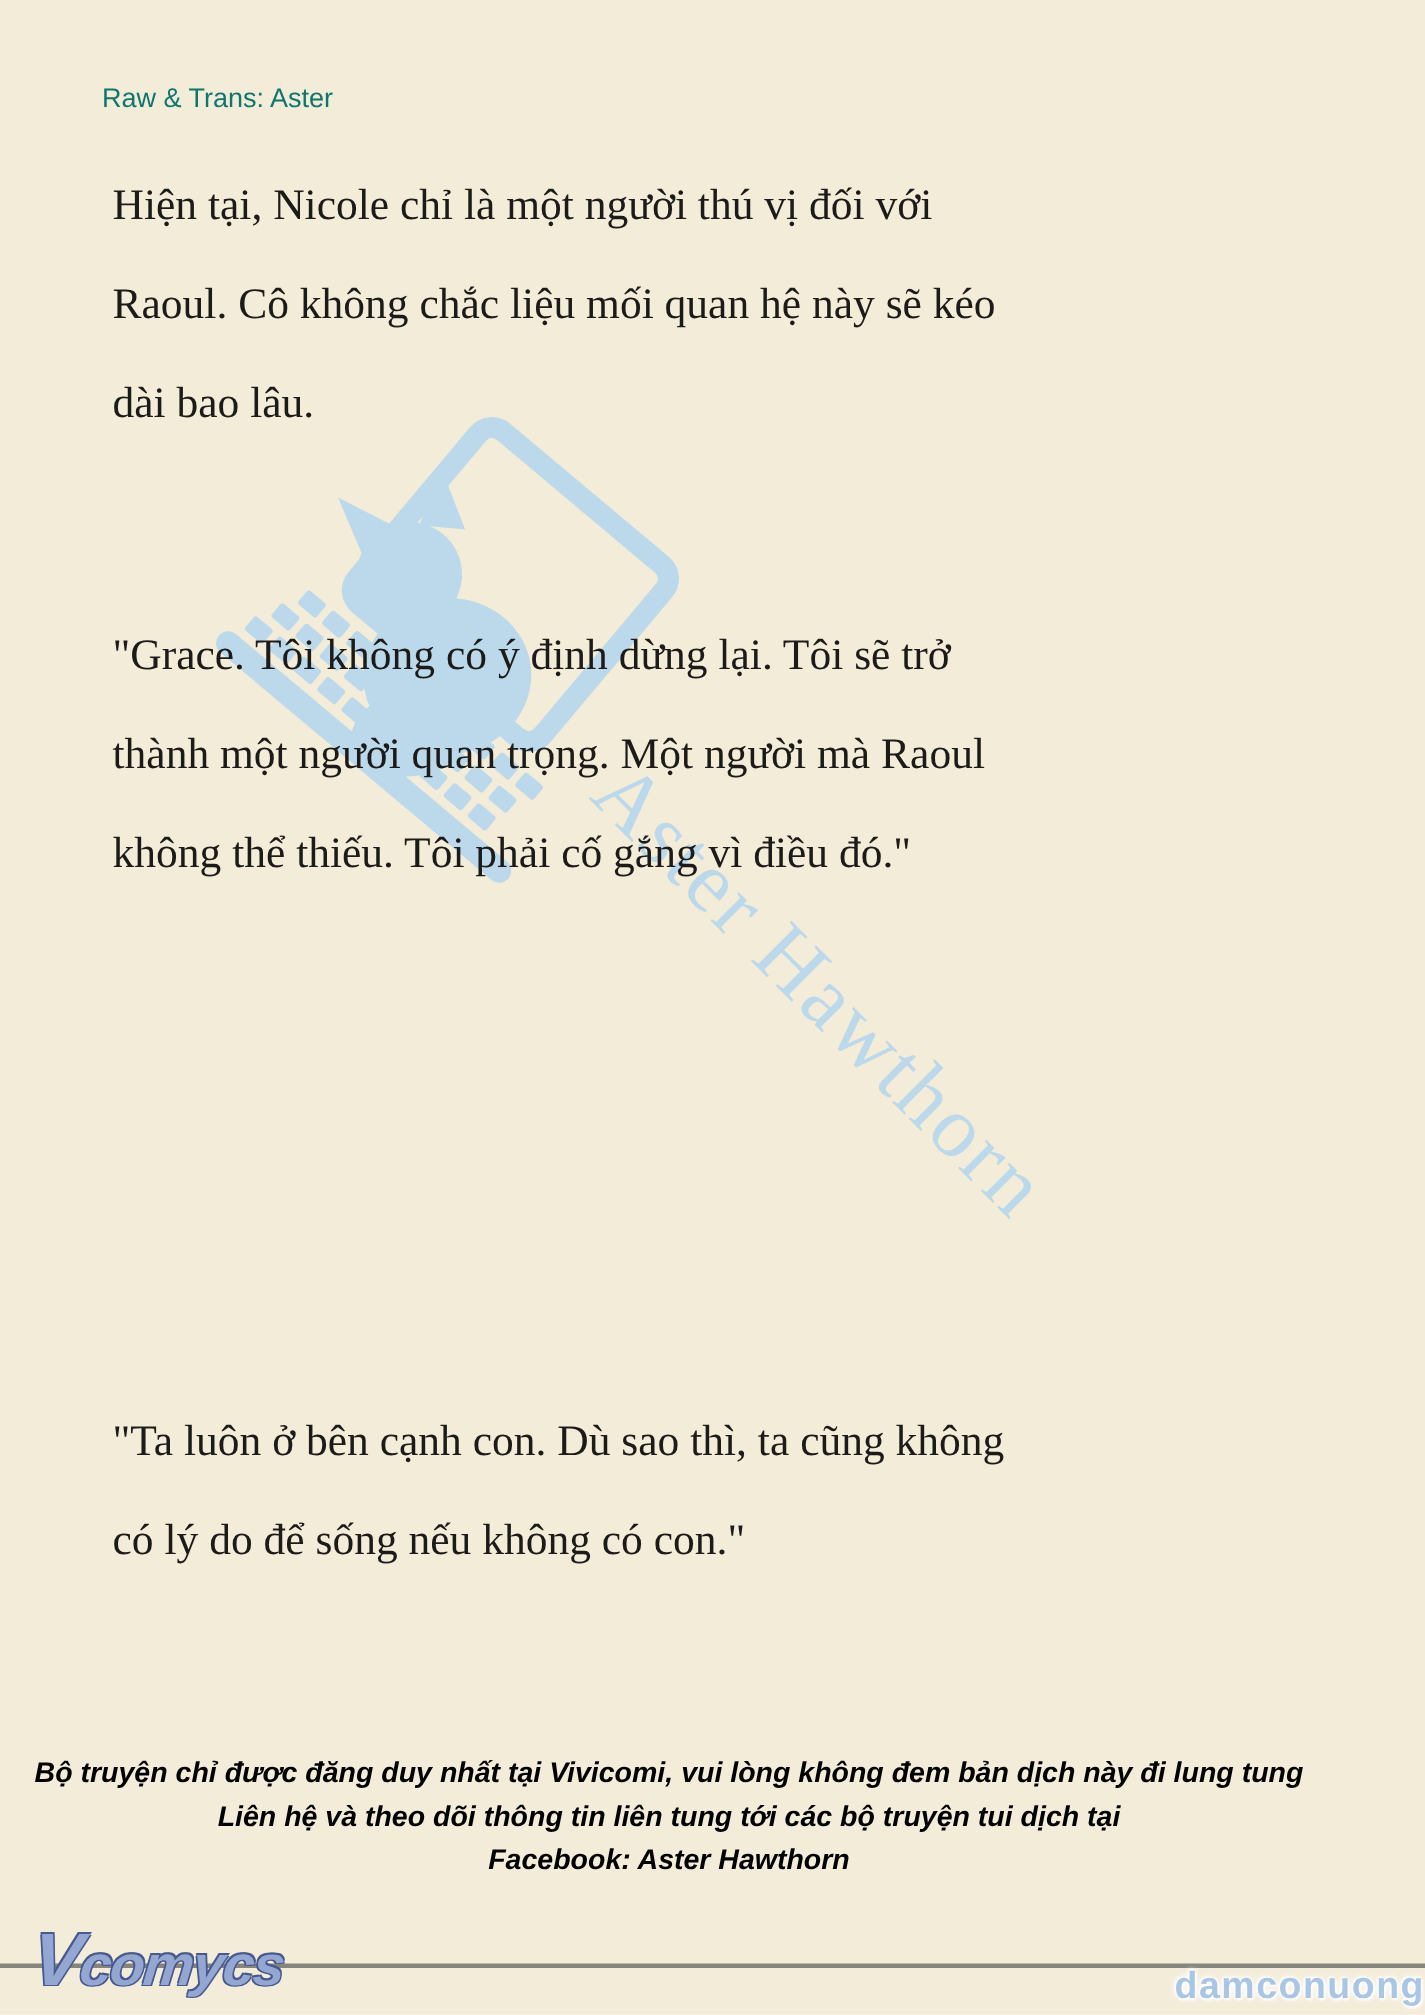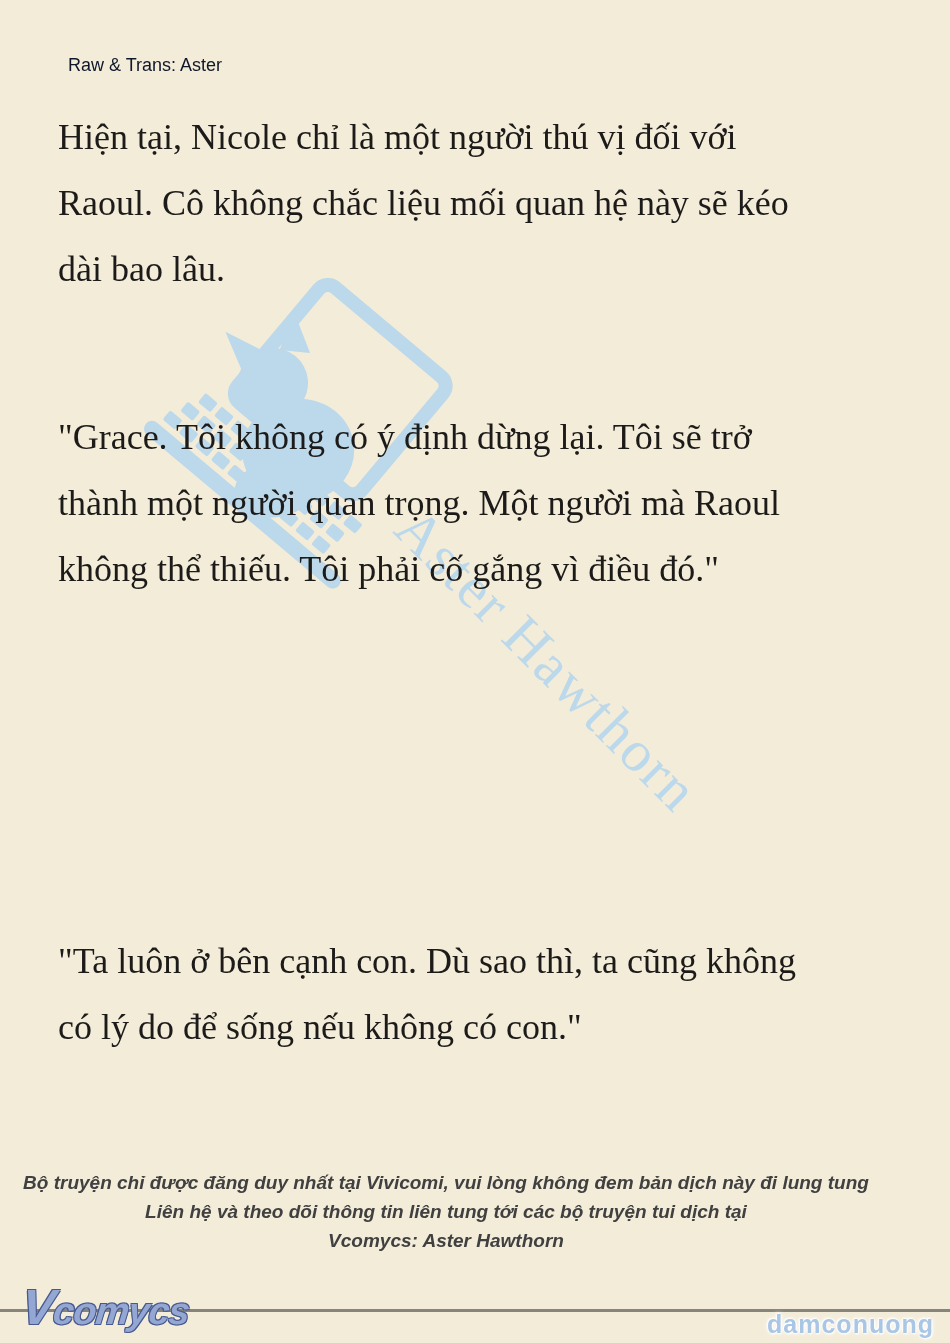--- a/index.html
+++ b/index.html
@@ -11,53 +11,53 @@
     overflow: hidden;
     font-family: "Liberation Serif", "DejaVu Serif", serif;
     color: #1c1b19;
   }
   .header-credit {
     position: absolute;
     left: 68px;
     top: 55px;
     font-family: "Liberation Sans", "DejaVu Sans", sans-serif;
     font-size: 18px;
-    color: #0f172a;
+    color: #0f766e;
     z-index: 3;
   }
   .watermark {
     position: absolute;
     left: 0; top: 0;
     z-index: 1;
   }
   .para {
     position: absolute;
-    left: 58px;
+    left: 75px;
     width: 835px;
-    font-size: 36px;
+    font-size: 29px;
     line-height: 66px;
     white-space: pre-line;
     z-index: 2;
   }
   .p1 { top: 104px; }
   .p2 { top: 404px; }
   .p3 { top: 698px; }
   .p4 { top: 928px; }
   .footer-note {
     position: absolute;
     left: 0;
     top: 1168px;
     width: 892px;
     text-align: center;
     font-family: "Liberation Sans", "DejaVu Sans", sans-serif;
     font-style: italic;
     font-weight: 700;
     font-size: 19px;
     line-height: 29px;
-    color: #404040;
+    color: #000000;
     z-index: 2;
   }
   .bottom-line {
     position: absolute;
     left: 0;
     top: 1309px;
     width: 950px;
     height: 3px;
     background: #85857c;
     z-index: 2;
@@ -72,21 +72,21 @@
     font-size: 38px;
     letter-spacing: -1px;
     color: #94a7d2;
     text-shadow: 1px 1px 0 #47598f, -1px -1px 0 #47598f, 1px -1px 0 #47598f, -1px 1px 0 #47598f;
     transform: skewX(-6deg);
     z-index: 3;
   }
   .vcomycs::first-letter { font-size: 1.3em; }
   .damconuong {
     position: absolute;
-    right: 16px;
+    right: 0;
     top: 1310px;
     font-family: "Liberation Sans", "DejaVu Sans", sans-serif;
     font-weight: 700;
     font-size: 25px;
     letter-spacing: 1px;
     color: #a9c6e5;
     text-shadow: 0 0 3px #ffffff, 0 0 6px #ffffff, 1px 1px 2px #ffffff, -1px -1px 2px #ffffff;
     z-index: 3;
   }
 </style>
@@ -153,20 +153,20 @@
 dài bao lâu.</div>
   <div class="para p2">"Grace. Tôi không có ý định dừng lại. Tôi sẽ trở
 thành một người quan trọng. Một người mà Raoul
 không thể thiếu. Tôi phải cố gắng vì điều đó."</div>
   <div class="para p4">"Ta luôn ở bên cạnh con. Dù sao thì, ta cũng không
 có lý do để sống nếu không có con."</div>
 
   <div class="footer-note">
     <div>Bộ truyện chỉ được đăng duy nhất tại Vivicomi, vui lòng không đem bản dịch này đi lung tung</div>
     <div>Liên hệ và theo dõi thông tin liên tung tới các bộ truyện tui dịch tại</div>
-    <div>Vcomycs: Aster Hawthorn</div>
+    <div>Facebook: Aster Hawthorn</div>
   </div>
 
   <div class="bottom-line"></div>
   <div class="vcomycs">Vcomycs</div>
   <div class="damconuong">damconuong</div>
 
 </div>
 
 </body></html>

